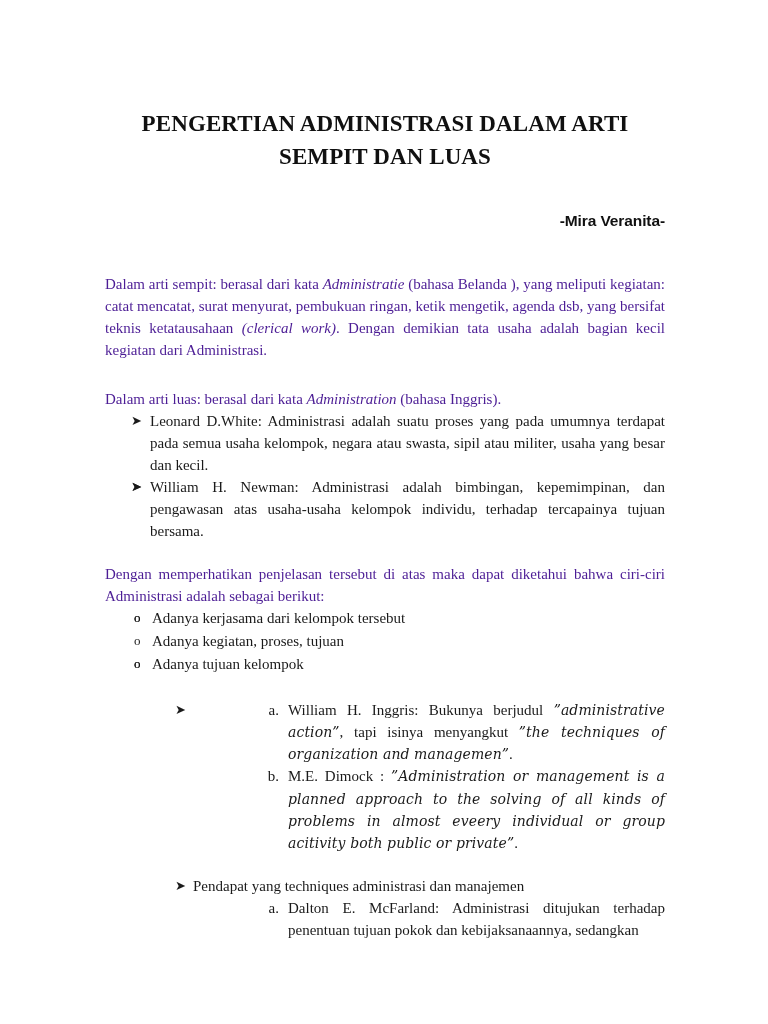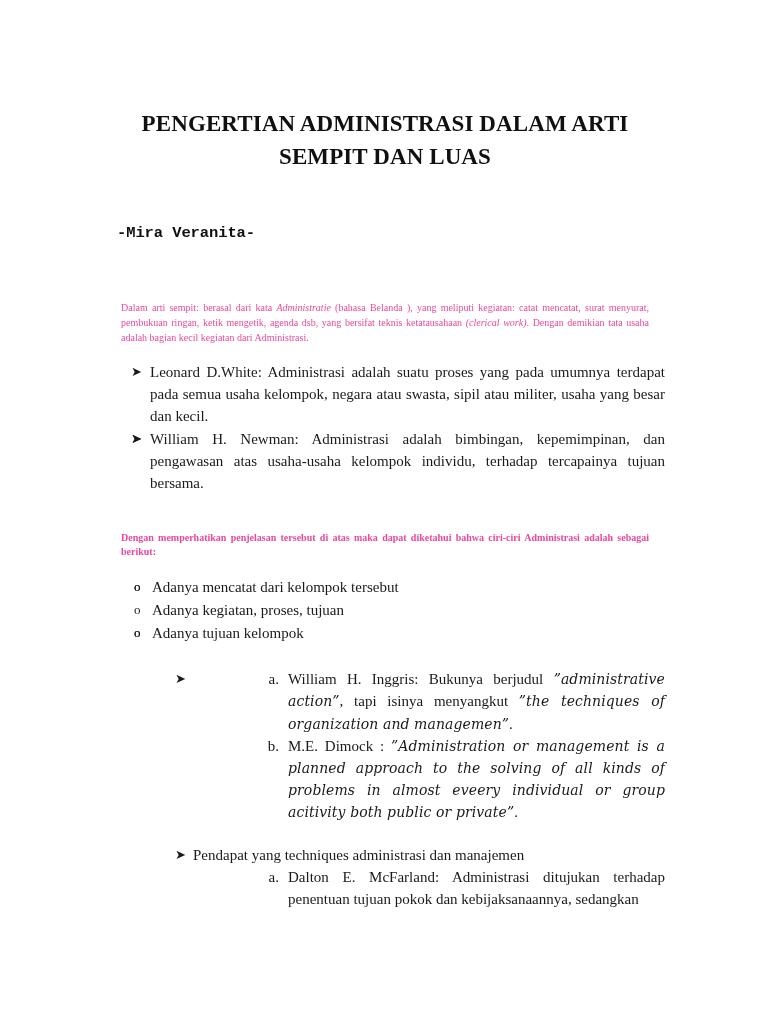--- a/index.html
+++ b/index.html
@@ -38,40 +38,41 @@
     text-align: center;
     font-family: "Liberation Serif", "DejaVu Serif", serif;
     font-weight: bold;
     font-size: 23px;
     line-height: 1.42;
     letter-spacing: 0.1px;
     color: #101010;
   }
 
   .byline {
-    margin: 12px;
+    margin: 0;
     padding-top: 39px;
-    font-family: Liberation Mono, monospace;
+    font-family: Liberation Sans, sans-serif;
     font-weight: bold;
     font-size: 15.5px;
     letter-spacing: -0.1px;
     color: #101010;
+    text-align: right;
   }
 
   
   .para {
-    margin: 16px;
-    font-size: 10px;
+    margin: 0;
+    font-size: 15px;
     line-height: 1.47;
     text-align: justify;
-    color: #ec4899;
+    color: #4c1d95;
   }
   .para.lead        { padding-top: 43px; }
   .para.luas        { padding-top: 26px; text-align: left; }
-  .para.ciri        { padding-top: 21px; font-weight: bold; }
+  .para.ciri        { padding-top: 21px; }
 
   .it { font-style: italic; }
 
   
   .arrow-list {
     list-style: none;
     margin: 0;
     padding: 0;
   }
   .arrow-list > li {
@@ -171,20 +172,21 @@
 
 <div class="page">
   <div class="content">
 
     <h1 class="doc-title">PENGERTIAN ADMINISTRASI DALAM ARTI SEMPIT DAN LUAS</h1>
 
     <p class="byline">-Mira Veranita-</p>
 
     <p class="para lead"><span>Dalam arti sempit: berasal dari kata </span><span class="it">Administratie</span><span> (bahasa Belanda ), yang meliputi kegiatan: catat mencatat, surat menyurat, pembukuan ringan, ketik mengetik, agenda dsb, yang bersifat teknis ketatausahaan </span><span class="it">(clerical work)</span><span>. Dengan demikian tata usaha adalah bagian kecil kegiatan dari Administrasi.</span></p>
 
+    <p class="para luas"><span>Dalam arti  luas: berasal dari kata </span><span class="it">Administration</span><span> (bahasa Inggris).</span></p>
 
     <ul class="arrow-list">
       <li>
         <span class="bullet-arrow">➤</span>
         <span>Leonard D.White: Administrasi adalah suatu proses yang pada umumnya terdapat pada semua usaha kelompok, negara atau swasta, sipil atau militer, usaha yang besar dan kecil.</span>
       </li>
       <li>
         <span class="bullet-arrow">➤</span>
       </li>
       <li>
@@ -194,21 +196,21 @@
     </ul>
 
     <p class="para ciri">Dengan memperhatikan penjelasan tersebut di atas maka dapat diketahui bahwa ciri-ciri Administrasi adalah sebagai berikut:</p>
 
     <ul class="circle-list">
       <li>
         <span class="bullet-circle">o</span>
       </li>
       <li>
         <span class="bullet-circle">o</span>
-        <span>Adanya mencatat dari kelompok tersebut</span>
+        <span>Adanya kerjasama dari kelompok tersebut</span>
       </li>
       <li>
         <span class="bullet-circle">o</span>
         <span>Adanya kegiatan, proses, tujuan</span>
       </li>
       <li>
         <span class="bullet-circle">o</span>
       </li>
       <li>
         <span class="bullet-circle">o</span>

